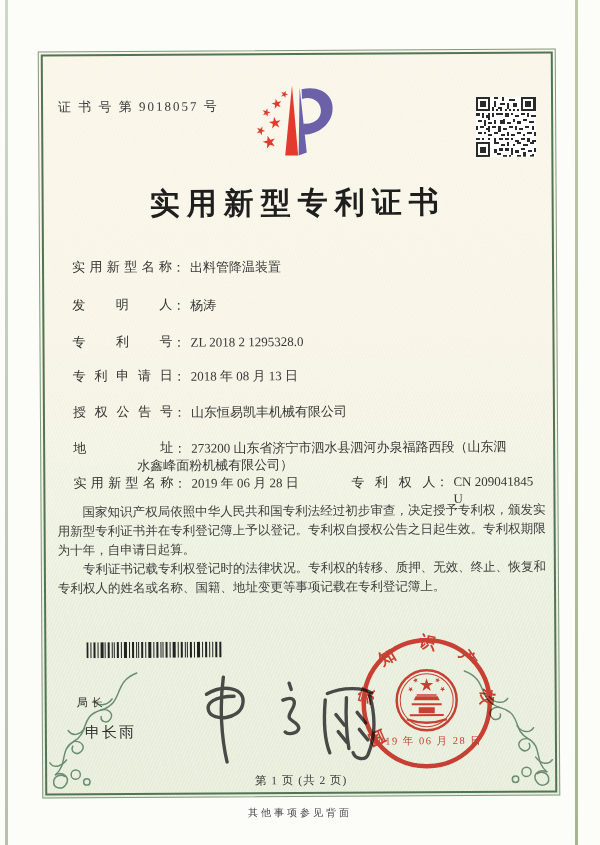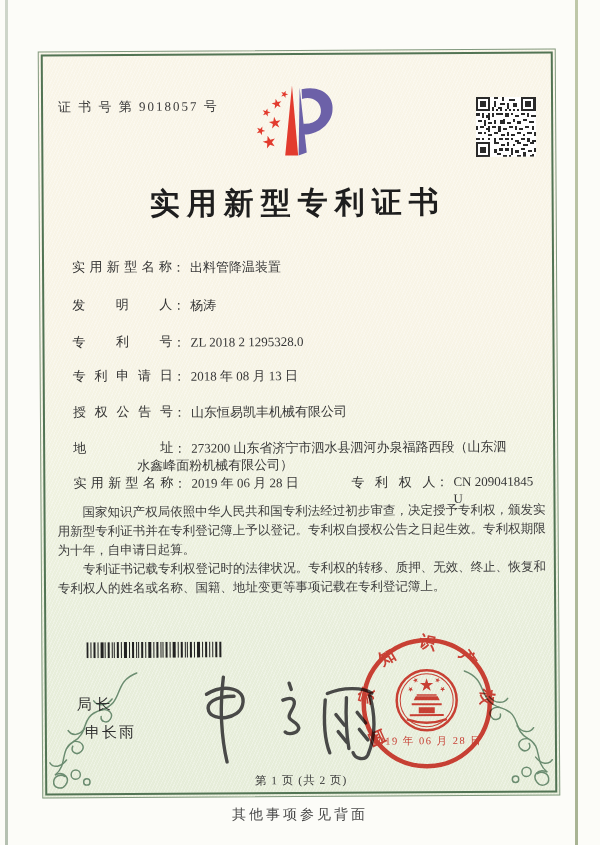--- a/index.html
+++ b/index.html
@@ -35,34 +35,34 @@
   .r1{top:208px}.r2{top:246px}.r3{top:283px}.r4{top:317px}.r5{top:353px}.r6{top:389px}.r7{top:424px}
   .addr-line2{margin-left:-54px;}
   .pair2{position:absolute;left:278px;top:0;display:flex;}
   .flabel2{width:84px;flex:none;text-align:justify;text-align-last:justify;color:#333;}
 
   .paras{position:absolute;left:17px;right:13px;top:452px;font-size:12.5px;line-height:19px;
     color:#404040;text-align:justify;}
   .paras p{margin:0;text-indent:2em;}
 
   .barcode{position:absolute;left:45px;top:591px;width:136px;height:16px;}
-  .signer-title{position:absolute;left:35px;top:644px;font-size:15px;color:#2e2e2e;
+  .signer-title{position:absolute;left:35px;top:644px;font-size:11px;color:#2e2e2e;
     letter-spacing:4px;font-family:"Liberation Sans","DejaVu Sans",sans-serif;}
   .signer-name{position:absolute;left:35px;top:672px;font-size:15px;color:#2e2e2e;
     letter-spacing:2px;font-family:"Liberation Sans","DejaVu Sans",sans-serif;padding-left:8px;}
   .signature{position:absolute;left:150px;top:613px;width:212px;height:108px;}
   .seal{position:absolute;left:315px;top:584px;width:140px;height:140px;
     mix-blend-mode:multiply;opacity:.93;}
   .flourish{position:absolute;bottom:6px;width:92px;height:122px;}
   .flourish-l{left:6px;}
   .flourish-r{right:6px;transform:scaleX(-1);}
   .page-note{position:absolute;left:0;top:723px;width:100%;text-align:center;
     font-size:11.5px;color:#3a3a3a;letter-spacing:1px;}
   .back-note{position:absolute;left:0;top:806px;width:600px;text-align:center;
-    font-size:14px;color:#4a4a4a;letter-spacing:3px;}
+    font-size:10px;color:#4a4a4a;letter-spacing:3px;}
 </style>
 </head>
 <body>
 
 <div class="scan-edge-left"></div>
 <div class="scan-edge-right"></div>
 
 <div class="cert">
   <div class="cert-bg"></div>
   <div class="frame-outer"></div>

